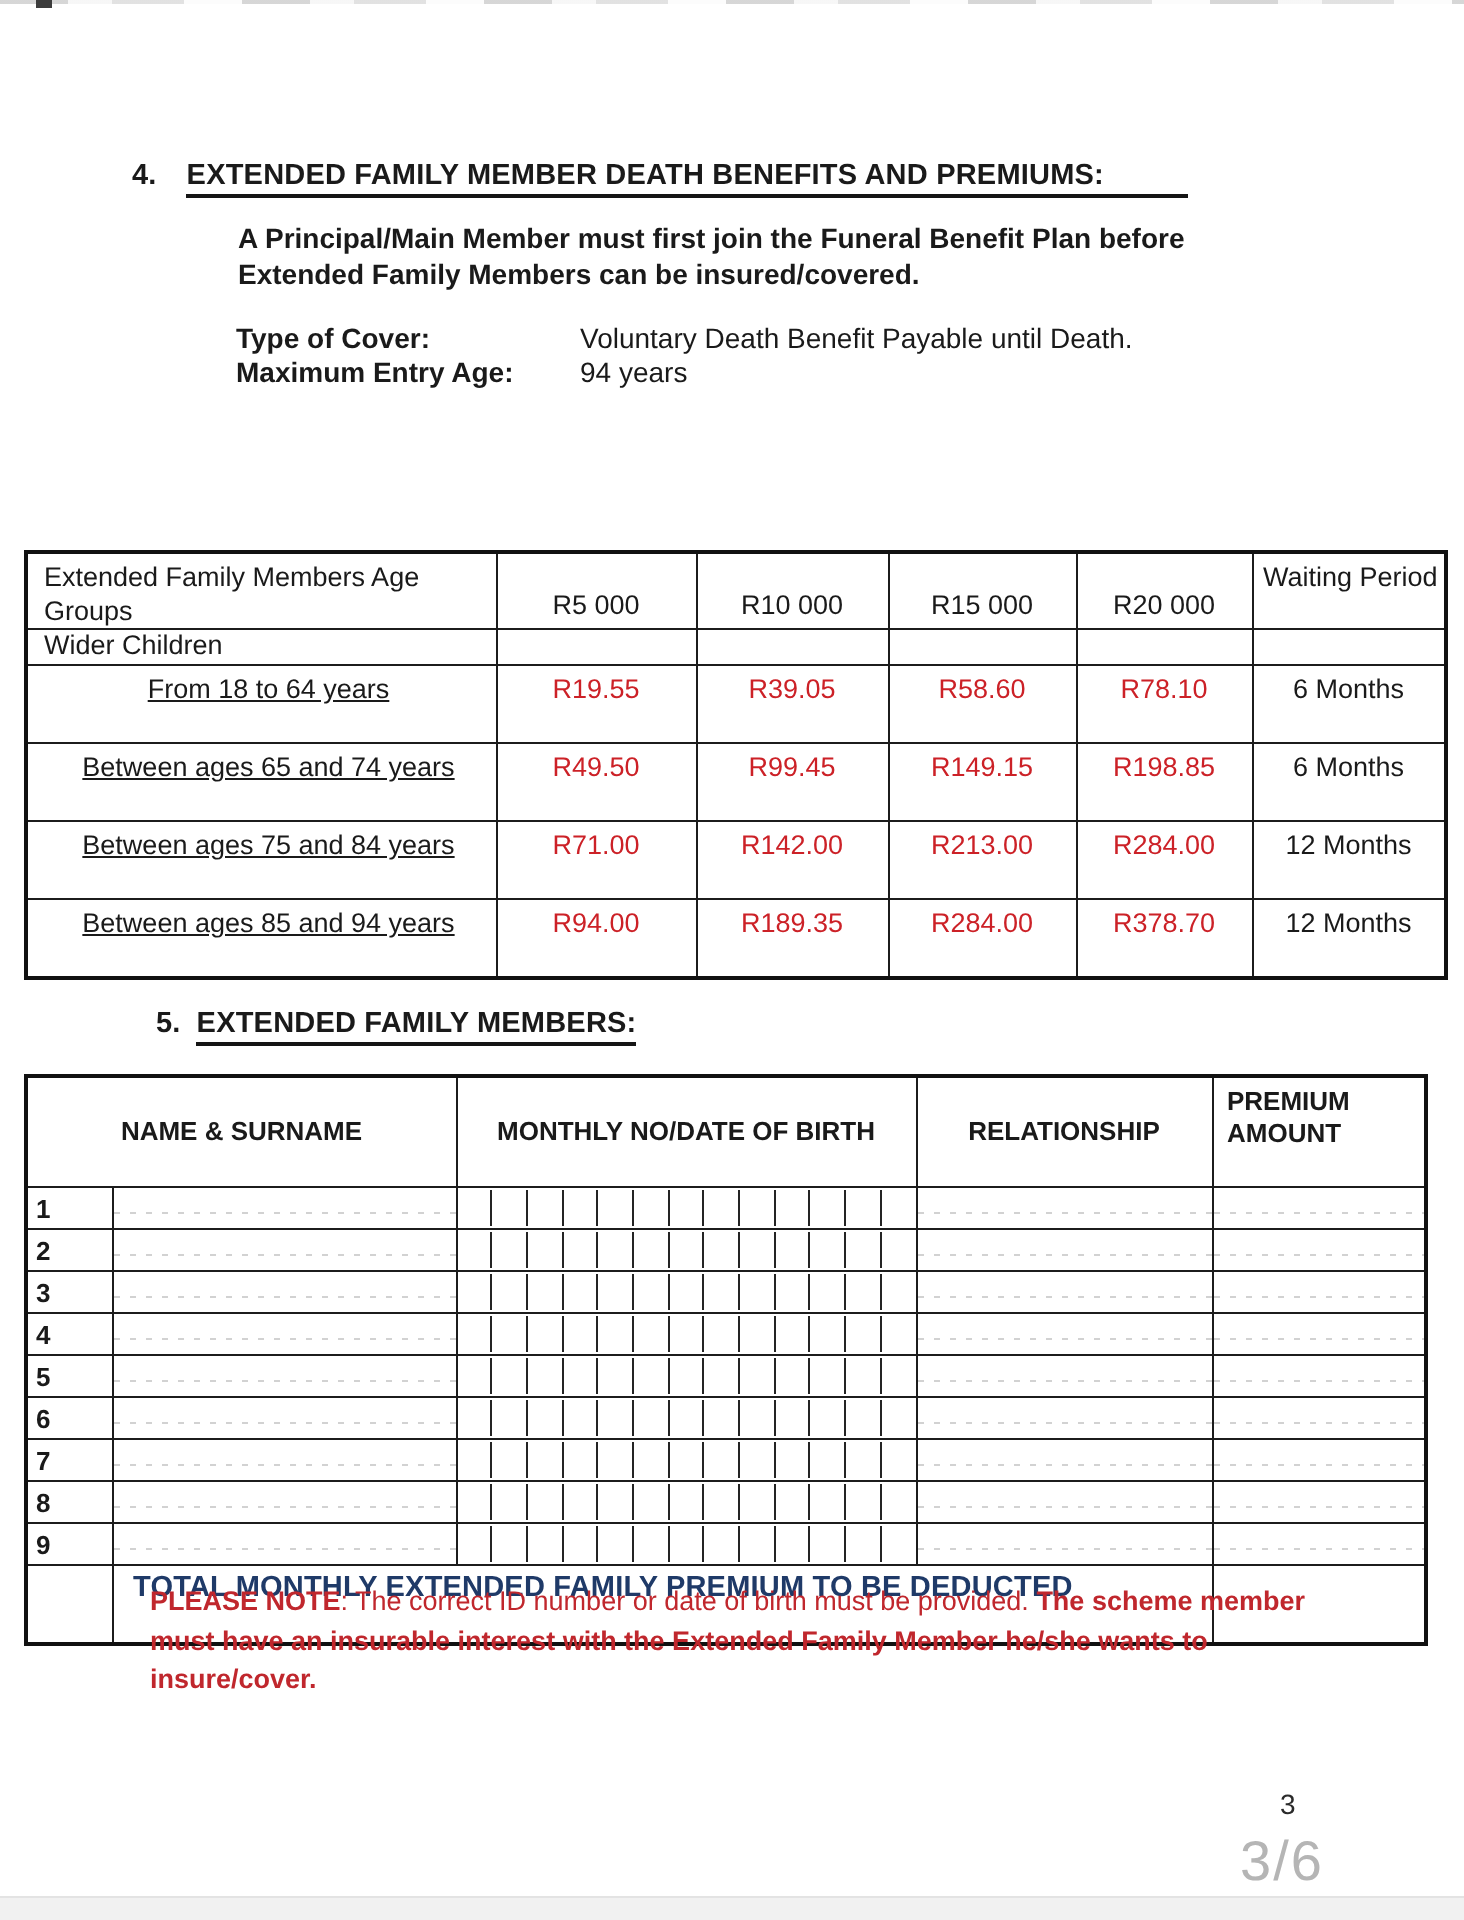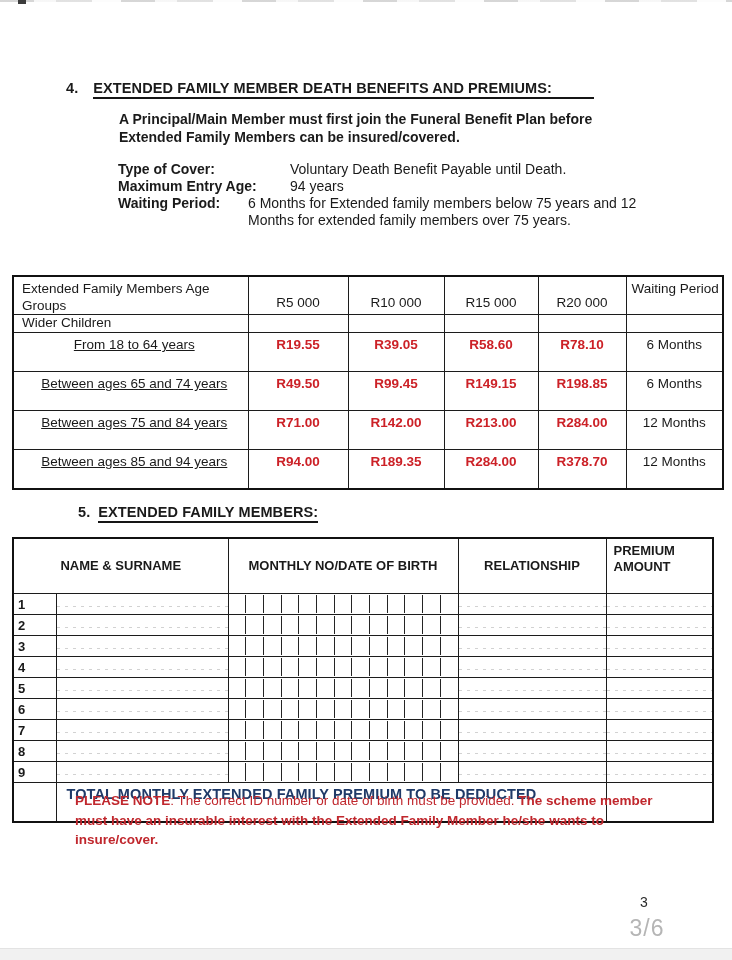--- a/index.html
+++ b/index.html
@@ -41,21 +41,21 @@
   
   .premium-table { left:12px; top:275px; width:710px; font-size:13.5px; }
   .premium-table td { vertical-align:top; }
   .pt-head td { font-weight:400; }
   .pt-h-group { text-align:left; padding:3px 4px 0 8px; line-height:17px; }
   .pt-h-amt  { text-align:center; vertical-align:bottom !important; padding-bottom:4px; }
   .pt-h-wait { text-align:left; padding:3px 2px 0 5px; line-height:17px; }
   .pt-sub td { height:17px; padding:0 0 0 8px; line-height:16px; }
   .pt-row td { height:33px; padding-top:4px; }
   .pt-group { text-align:center; padding-left:8px;text-decoration:underline; }
-  .pt-val { text-align:center; font-weight:700; color:var(--premium-red,#cc2127); }
+  .pt-val { text-align:center; font-weight:400; color:var(--premium-red,#cc2127); }
   .pt-wait { text-align:center; }
 
   
   .members-table { left:12px; top:537px; width:700px; font-size:13px; }
   .mhead td { font-weight:700; height:50px; text-align:center; vertical-align:middle; line-height:16px; }
   .mhead .prem-head { text-align:left; vertical-align:top; padding:4px 2px 0 7px; }
   .member-row td { height:18px; }
   .member-row .num { font-weight:700; padding-left:4px; vertical-align:middle; line-height:13px; }
   .member-blank {
     background-image:repeating-linear-gradient(to right,#d2d2d2 0 3px,transparent 3px 8px);
@@ -70,21 +70,21 @@
     color:var(--total-navy,#1f3a68); font-weight:700; font-size:14.5px;
     padding:3px 0 0 10px; letter-spacing:.1px;
   }
 
   
   .note { position:absolute; left:75px; top:791px; width:588px; font-size:13.5px; line-height:19.5px; color:var(--note-red,#c0272d); }
   .note .b { font-weight:700; }
 
   
   .pagenum { position:absolute; left:640px; top:894px; font-size:14px; color:#2a2a2a; }
-  .viewer-page-indicator { position:absolute; left:596px; top:915px; width:102px; text-align:center; font-size:23px; color:#b5b5b5; letter-spacing:1px; }
+  .viewer-page-indicator { position:absolute; left:620px; top:915px; width:102px; text-align:left; font-size:28px; color:#b5b5b5; letter-spacing:1px; }
   .viewer-bottom-bar { position:absolute; left:0; top:948px; width:732px; height:12px; background:#f1f1f1; border-top:1px solid #e3e3e3; }
 </style>
 </head>
 <body>
 
 <div class="page">
 
   <div class="scan-top"></div>
   <div class="scan-dash"></div>
 
@@ -93,23 +93,20 @@
   </div>
 
   <div class="intro">A Principal/Main Member must first join the Funeral Benefit Plan before Extended Family Members can be insured/covered.</div>
 
   <div class="details">
     <div class="drow">
       <span class="dlabel">Type of Cover:</span><span class="dvalue">Voluntary Death Benefit Payable until Death.</span>
     </div>
     <div class="drow">
       <span class="dlabel">Maximum Entry Age:</span><span class="dvalue">94 years</span>
-    </div>
-    <div class="drow wait">
-      <span class="dlabel">Waiting Period:</span><span class="dvalue">6 Months for Extended family members below 75 years and 12 Months for extended family members over 75 years.</span>
     </div>
   </div>
 
   <table class="tbl premium-table">
     <colgroup>
       <col style="width:235px">
         <col style="width:100px">
         <col style="width:96px">
       <col style="width:94px">
         <col style="width:88px">

